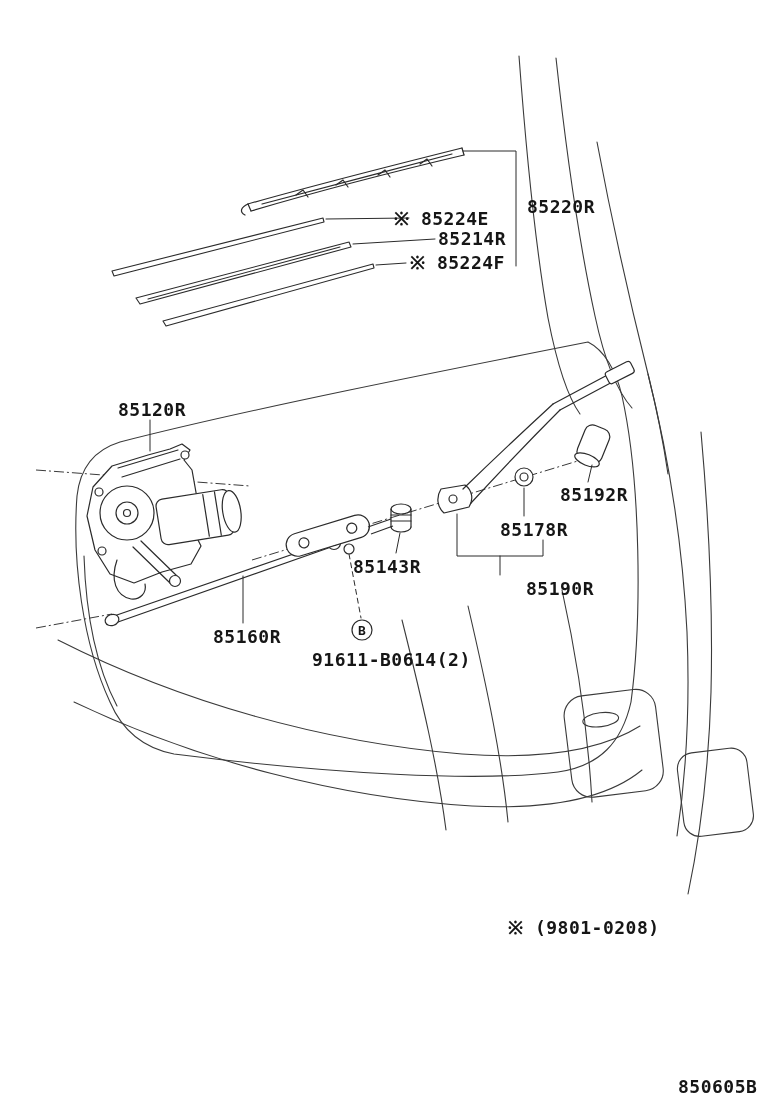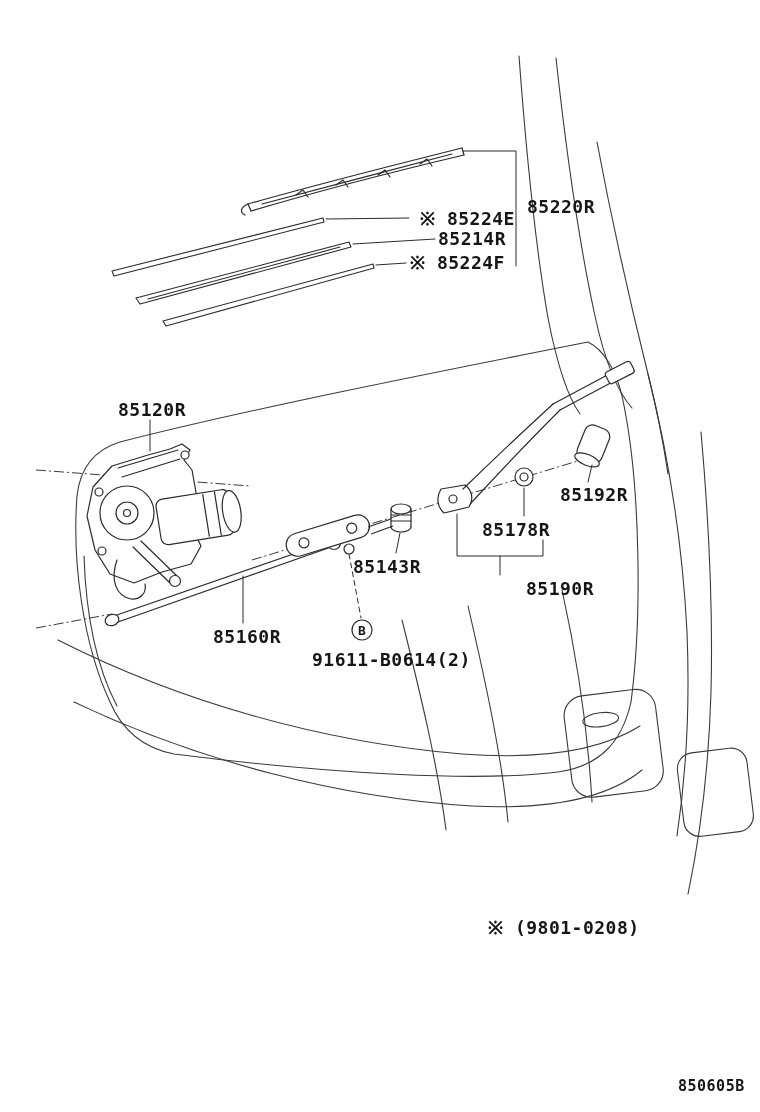--- a/index.html
+++ b/index.html
@@ -5,21 +5,21 @@
   html,body{margin:0;padding:0;background:#fff;}
   .canvas{
     position:relative;width:760px;height:1112px;background:#ffffff;
     font-family:"DejaVu Sans Mono","Liberation Mono",monospace;overflow:hidden;
   }
   .canvas svg{position:absolute;left:0;top:0;}
   .lbl{
     position:absolute;font-weight:700;font-size:18px;line-height:21px;
     color:#161616;white-space:nowrap;letter-spacing:0.5px;
   }
-  .lbl.small{font-size:15px;line-height:17px;}
+  .lbl.small{font-size:18px;line-height:17px;}
 </style>
 </head>
 <body>
 
 <div class="canvas">
 
   <svg width="760" height="1112" viewBox="0 0 760 1112">
 
     <g stroke="#3a3a3a" stroke-width="1.1" fill="none" stroke-linecap="round" stroke-linejoin="round">
       <path d="M519,56 C526,150 534,238 548,318 C557,364 567,396 580,414"></path>
@@ -159,27 +159,27 @@
       <path d="M243,576 L243,623"></path>
       <path stroke-dasharray="5 4" d="M349,554 L361,618"></path>
     </g>
 
     <g stroke="#2b2b2b" stroke-width="1.2" fill="none">
       <circle cx="362" cy="630" r="10" fill="#fff"></circle>
       <text x="362" y="635" text-anchor="middle" stroke="none" fill="#161616" font-family="DejaVu Sans Mono, Liberation Mono, monospace" font-size="13" font-weight="bold">B</text>
     </g>
   </svg>
 
-  <div class="lbl" style="left:420px;top:208px">※ 85224E</div>
+  <div class="lbl" style="left:394px;top:208px">※ 85224E</div>
   <div class="lbl" style="left:527px;top:196px">85220R</div>
   <div class="lbl" style="left:438px;top:228px">85214R</div>
   <div class="lbl" style="left:410px;top:252px">※ 85224F</div>
   <div class="lbl" style="left:118px;top:399px">85120R</div>
   <div class="lbl" style="left:560px;top:484px">85192R</div>
-  <div class="lbl" style="left:482px;top:519px">85178R</div>
+  <div class="lbl" style="left:500px;top:519px">85178R</div>
   <div class="lbl" style="left:353px;top:556px">85143R</div>
   <div class="lbl" style="left:526px;top:578px">85190R</div>
   <div class="lbl" style="left:213px;top:626px">85160R</div>
   <div class="lbl" style="left:312px;top:649px">91611-B0614(2)</div>
-  <div class="lbl" style="left:488px;top:917px">※ (9801-0208)</div>
+  <div class="lbl" style="left:508px;top:917px">※ (9801-0208)</div>
   <div class="lbl small" style="left:678px;top:1078px">850605B</div>
 
 </div>
 
 </body></html>

